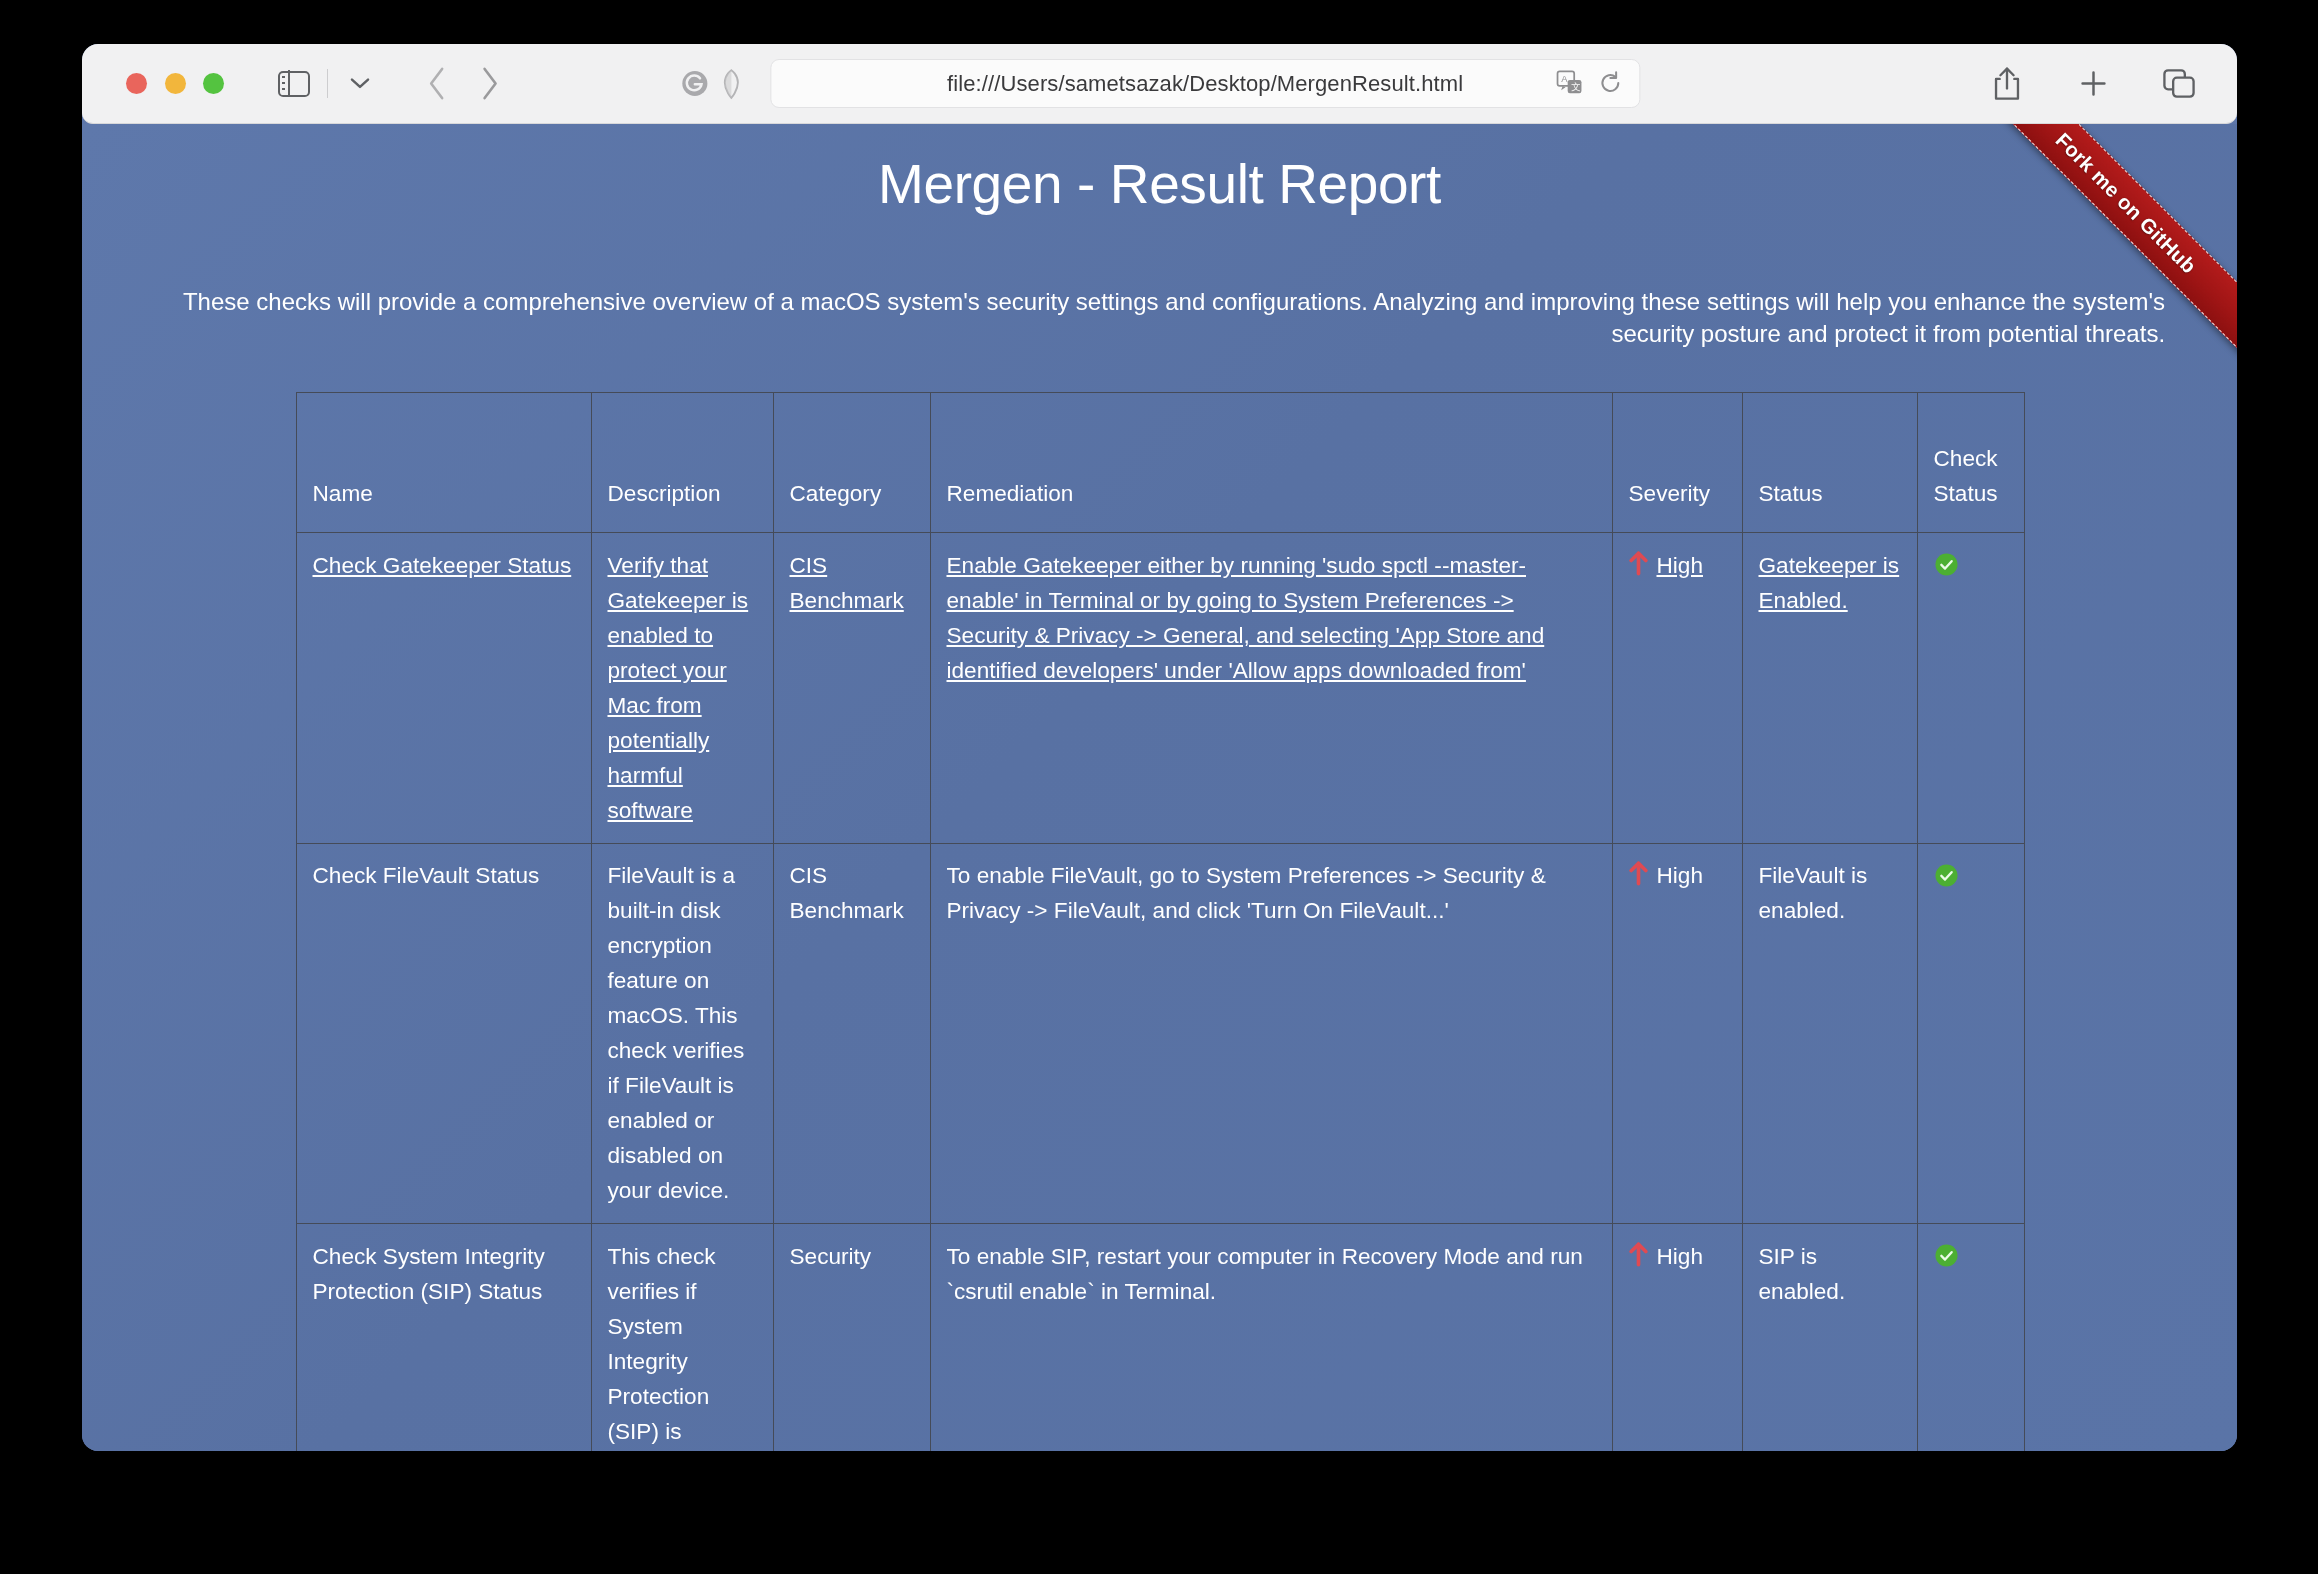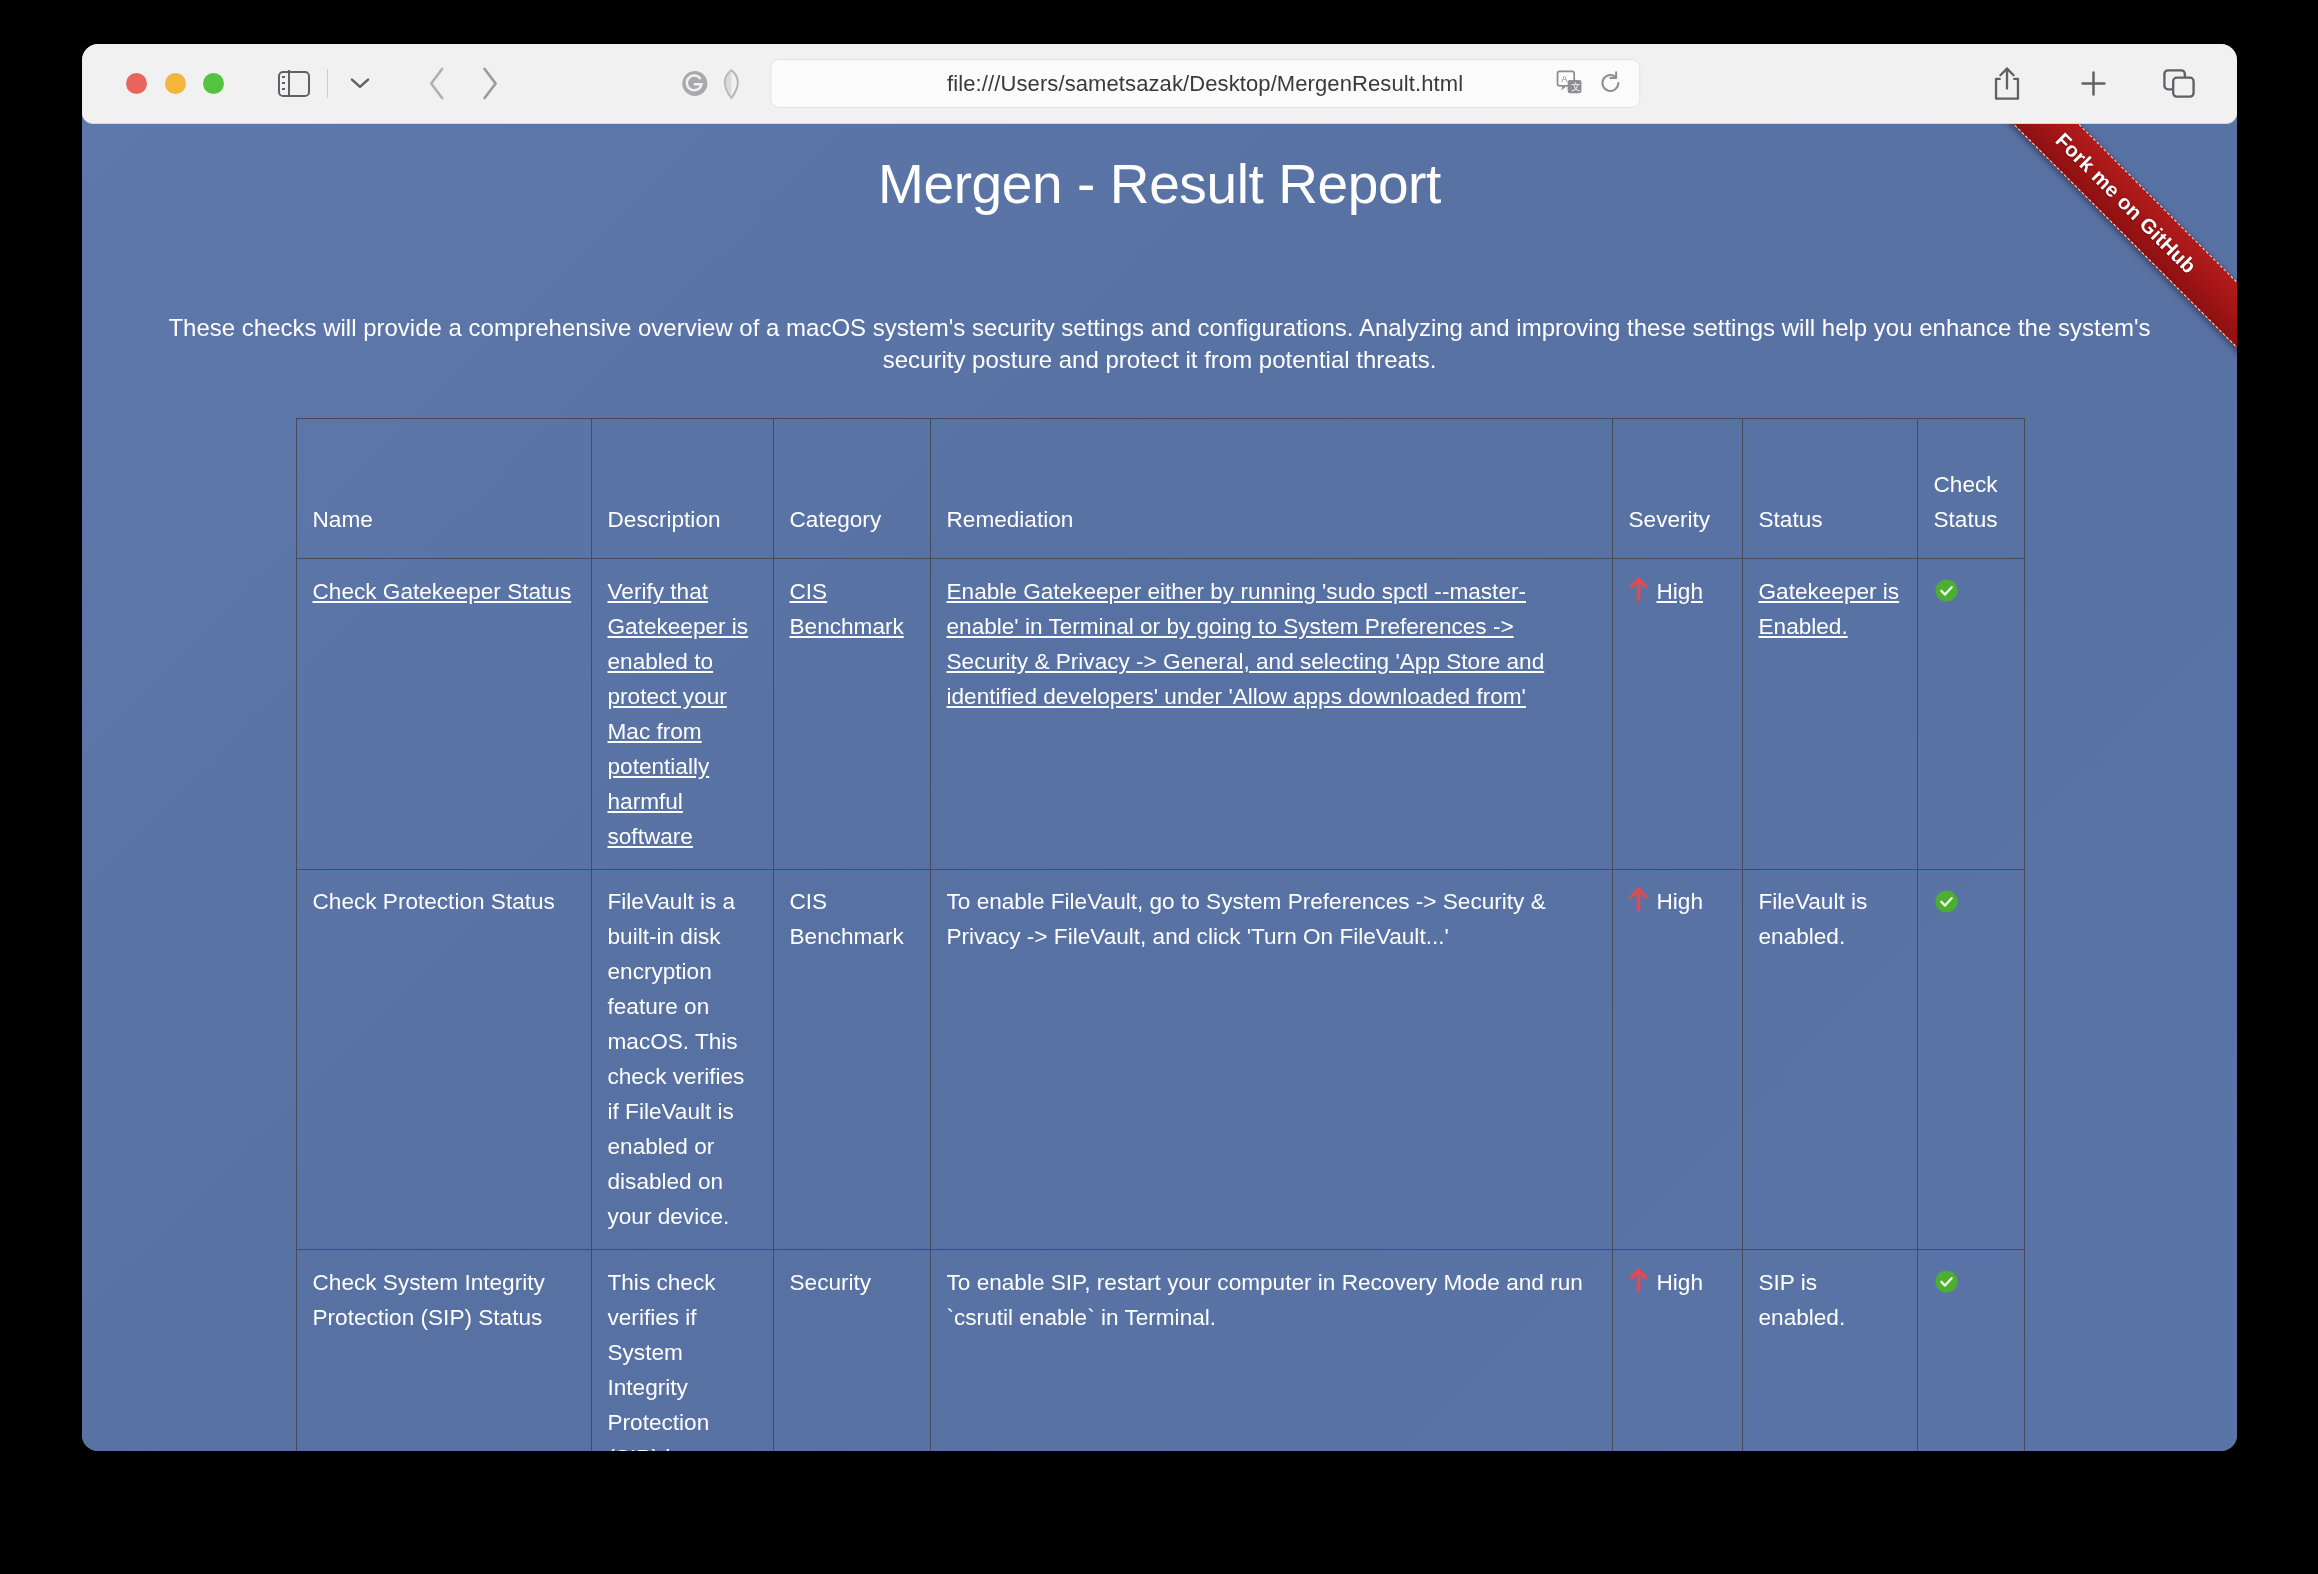--- a/index.html
+++ b/index.html
@@ -153,24 +153,24 @@
     margin: 0;
     padding-top: 28px;
     text-align: center;
     font-size: 55px;
     font-weight: 400;
     color: #ffffff;
     letter-spacing: -0.4px;
   }
 
   .intro {
-    margin: 96px auto 0;
+    margin: 70px auto 0;
     width: 2187px;
     max-width: 94%;
-    text-align: center;
+    text-align: right;
     font-size: 24px;
     line-height: 1.35;
     color: #ffffff;
     padding: 0 7.3px;
     box-sizing: border-box;
   }
 
   
   .ribbon {
     position: absolute;
@@ -392,21 +392,21 @@
             <td>
               <span class="check-badge">
                 <svg width="25" height="25" viewBox="0 0 34 34">
                   <circle cx="17" cy="17" r="15" fill="#4caf32"></circle>
                   <path d="M10 17.5 L15 22.5 L24 12.5" fill="none" stroke="#eafbe6" stroke-width="3.2" stroke-linecap="round" stroke-linejoin="round"></path>
                 </svg>
               </span>
             </td>
           </tr>
           <tr class="row-2">
-            <td class="cell-name">Check Protection Status</td>
+            <td class="cell-name">Check FileVault Status</td>
             <td class="cell-desc">FileVault is a built-in disk encryption feature on macOS. This check verifies if FileVault is enabled or disabled on your device.</td>
             <td class="cell-cat">CIS Benchmark</td>
             <td class="cell-rem">To enable FileVault, go to System Preferences -&gt; Security &amp; Privacy -&gt; FileVault, and click 'Turn On FileVault...'</td>
             <td>
               <span class="sev-wrap">
                 <svg class="arrow-up" width="19" height="25" viewBox="0 0 26 34">
                   <path d="M13 3 L13 31" stroke="#e04a52" stroke-width="5" stroke-linecap="round"></path>
                   <path d="M3 13 L13 3 L23 13" fill="none" stroke="#e04a52" stroke-width="5" stroke-linecap="round" stroke-linejoin="round"></path>
                 </svg>
                 <span>High</span>

